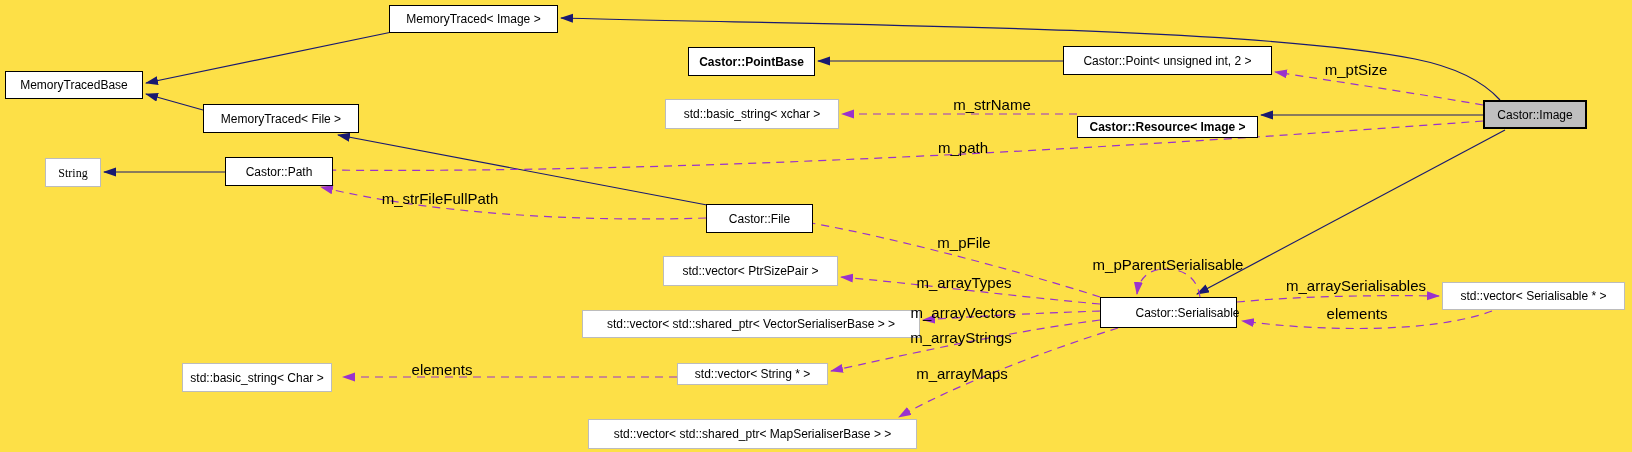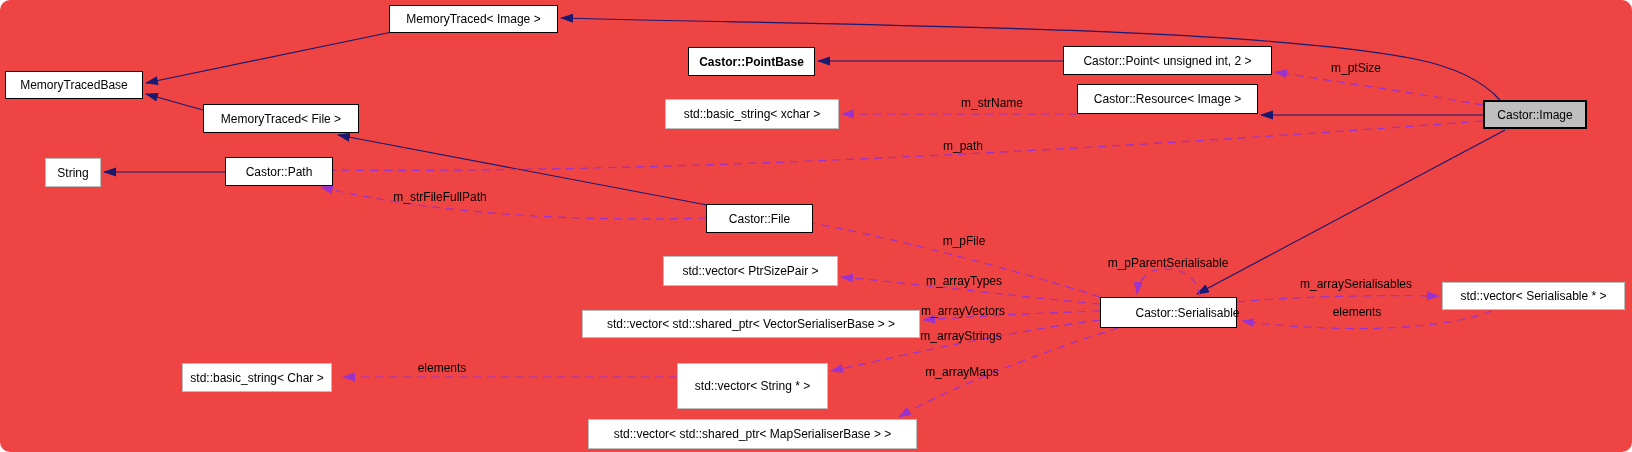--- a/index.html
+++ b/index.html
@@ -1,23 +1,22 @@
 <!DOCTYPE html>
 <html><head>
 <meta charset="utf-8">
 <style>
   html, body { margin: 0; padding: 0; background: #ffffff; }
   #diagram {
     position: relative;
     width: 1632px;
     height: 452px;
-    background: #ef4444;
+    background: #fde047;
     font-family: "Liberation Sans", sans-serif;
     overflow: hidden;
-    border-radius: 10px;
   }
   #edges-svg {
     position: absolute;
     left: 0; top: 0;
     width: 1632px; height: 452px;
   }
   .node {
     position: absolute;
     box-sizing: border-box;
     display: flex;
@@ -29,21 +28,21 @@
     line-height: 1;
     color: #000000;
     white-space: nowrap;
     padding: 0 2px;
   }
   .node.external { border-color: #bcbcbc; }
   .node.current  { background: #bfbfbf; border: 2px solid #000000; }
   .edge-label {
     position: absolute;
     transform: translateX(-50%);
-    font-size: 12px;
+    font-size: 15px;
     line-height: 1;
     color: #000000;
     white-space: nowrap;
     background: transparent;
   }
 </style>
 </head>
 <body>
 
 <div id="diagram">
@@ -77,32 +76,32 @@
         <path d="M1200,297 C1197,276 1182,269 1165,269 C1150,269 1139,277 1137,294" fill="none" stroke="#9a32cd" stroke-width="1.2" stroke-dasharray="8,6" marker-end="url(#arrow-usage)"></path>
         <path d="M1237,302 C1300,296 1375,295 1439,296" fill="none" stroke="#9a32cd" stroke-width="1.2" stroke-dasharray="8,6" marker-end="url(#arrow-usage)"></path>
         <path d="M1492,311 C1430,334 1315,331 1242,321" fill="none" stroke="#9a32cd" stroke-width="1.2" stroke-dasharray="8,6" marker-end="url(#arrow-usage)"></path>
         <path d="M677,377 L343,377" fill="none" stroke="#9a32cd" stroke-width="1.2" stroke-dasharray="8,6" marker-end="url(#arrow-usage)"></path>
       </g>
   </svg>
   <div id="nodes-layer">
       <div class="node class" style="left: 389px; top: 5px; width: 169px; height: 28px;">MemoryTraced&lt; Image &gt;</div>
       <div class="node class" style="left: 5px; top: 71px; width: 138px; height: 28px;">MemoryTracedBase</div>
       <div class="node class" style="left: 203px; top: 104px; width: 156px; height: 29px;">MemoryTraced&lt; File &gt;</div>
-      <div class="node external" style="left: 45px; top: 158px; width: 56px; height: 29px;">String</div>
+      <div class="node external" style="left: 45px; top: 158px; width: 56px; height: 29px; font-family: Liberation Serif, serif;">String</div>
       <div class="node class" style="left: 225px; top: 157px; width: 108px; height: 29px;">Castor::Path</div>
       <div class="node class" style="left: 688px; top: 47px; width: 127px; height: 29px; font-weight: bold;">Castor::PointBase</div>
       <div class="node class" style="left: 1063px; top: 46px; width: 209px; height: 29px;">Castor::Point&lt; unsigned int, 2 &gt;</div>
       <div class="node external" style="left: 665px; top: 99px; width: 174px; height: 30px;">std::basic_string&lt; xchar &gt;</div>
-      <div class="node class" style="left: 1077px; top: 84px; width: 181px; height: 30px;">Castor::Resource&lt; Image &gt;</div>
+      <div class="node class" style="left: 1077px; top: 116px; width: 181px; height: 22px; font-weight: bold;">Castor::Resource&lt; Image &gt;</div>
       <div class="node current" style="left: 1483px; top: 100px; width: 104px; height: 29px;">Castor::Image</div>
       <div class="node class" style="left: 706px; top: 204px; width: 107px; height: 29px;">Castor::File</div>
       <div class="node external" style="left: 663px; top: 256px; width: 175px; height: 30px;">std::vector&lt; PtrSizePair &gt;</div>
       <div class="node external" style="left: 582px; top: 310px; width: 338px; height: 28px;">std::vector&lt; std::shared_ptr&lt; VectorSerialiserBase &gt; &gt;</div>
       <div class="node external" style="left: 182px; top: 363px; width: 150px; height: 29px;">std::basic_string&lt; Char &gt;</div>
-      <div class="node external" style="left: 677px; top: 363px; width: 151px; height: 46px;">std::vector&lt; String * &gt;</div>
+      <div class="node external" style="left: 677px; top: 363px; width: 151px; height: 22px;">std::vector&lt; String * &gt;</div>
       <div class="node external" style="left: 588px; top: 419px; width: 329px; height: 30px;">std::vector&lt; std::shared_ptr&lt; MapSerialiserBase &gt; &gt;</div>
       <div class="node class" style="left: 1100px; top: 297px; width: 137px; height: 31px; padding-left: 40px;">Castor::Serialisable</div>
       <div class="node external" style="left: 1442px; top: 282px; width: 183px; height: 28px;">std::vector&lt; Serialisable * &gt;</div>
     </div>
   <div id="labels-layer">
       <span class="edge-label" style="left: 1356px; top: 62px;">m_ptSize</span>
       <span class="edge-label" style="left: 992px; top: 97px;">m_strName</span>
       <span class="edge-label" style="left: 963px; top: 140px;">m_path</span>
       <span class="edge-label" style="left: 440px; top: 191px;">m_strFileFullPath</span>
       <span class="edge-label" style="left: 964px; top: 235px;">m_pFile</span>

